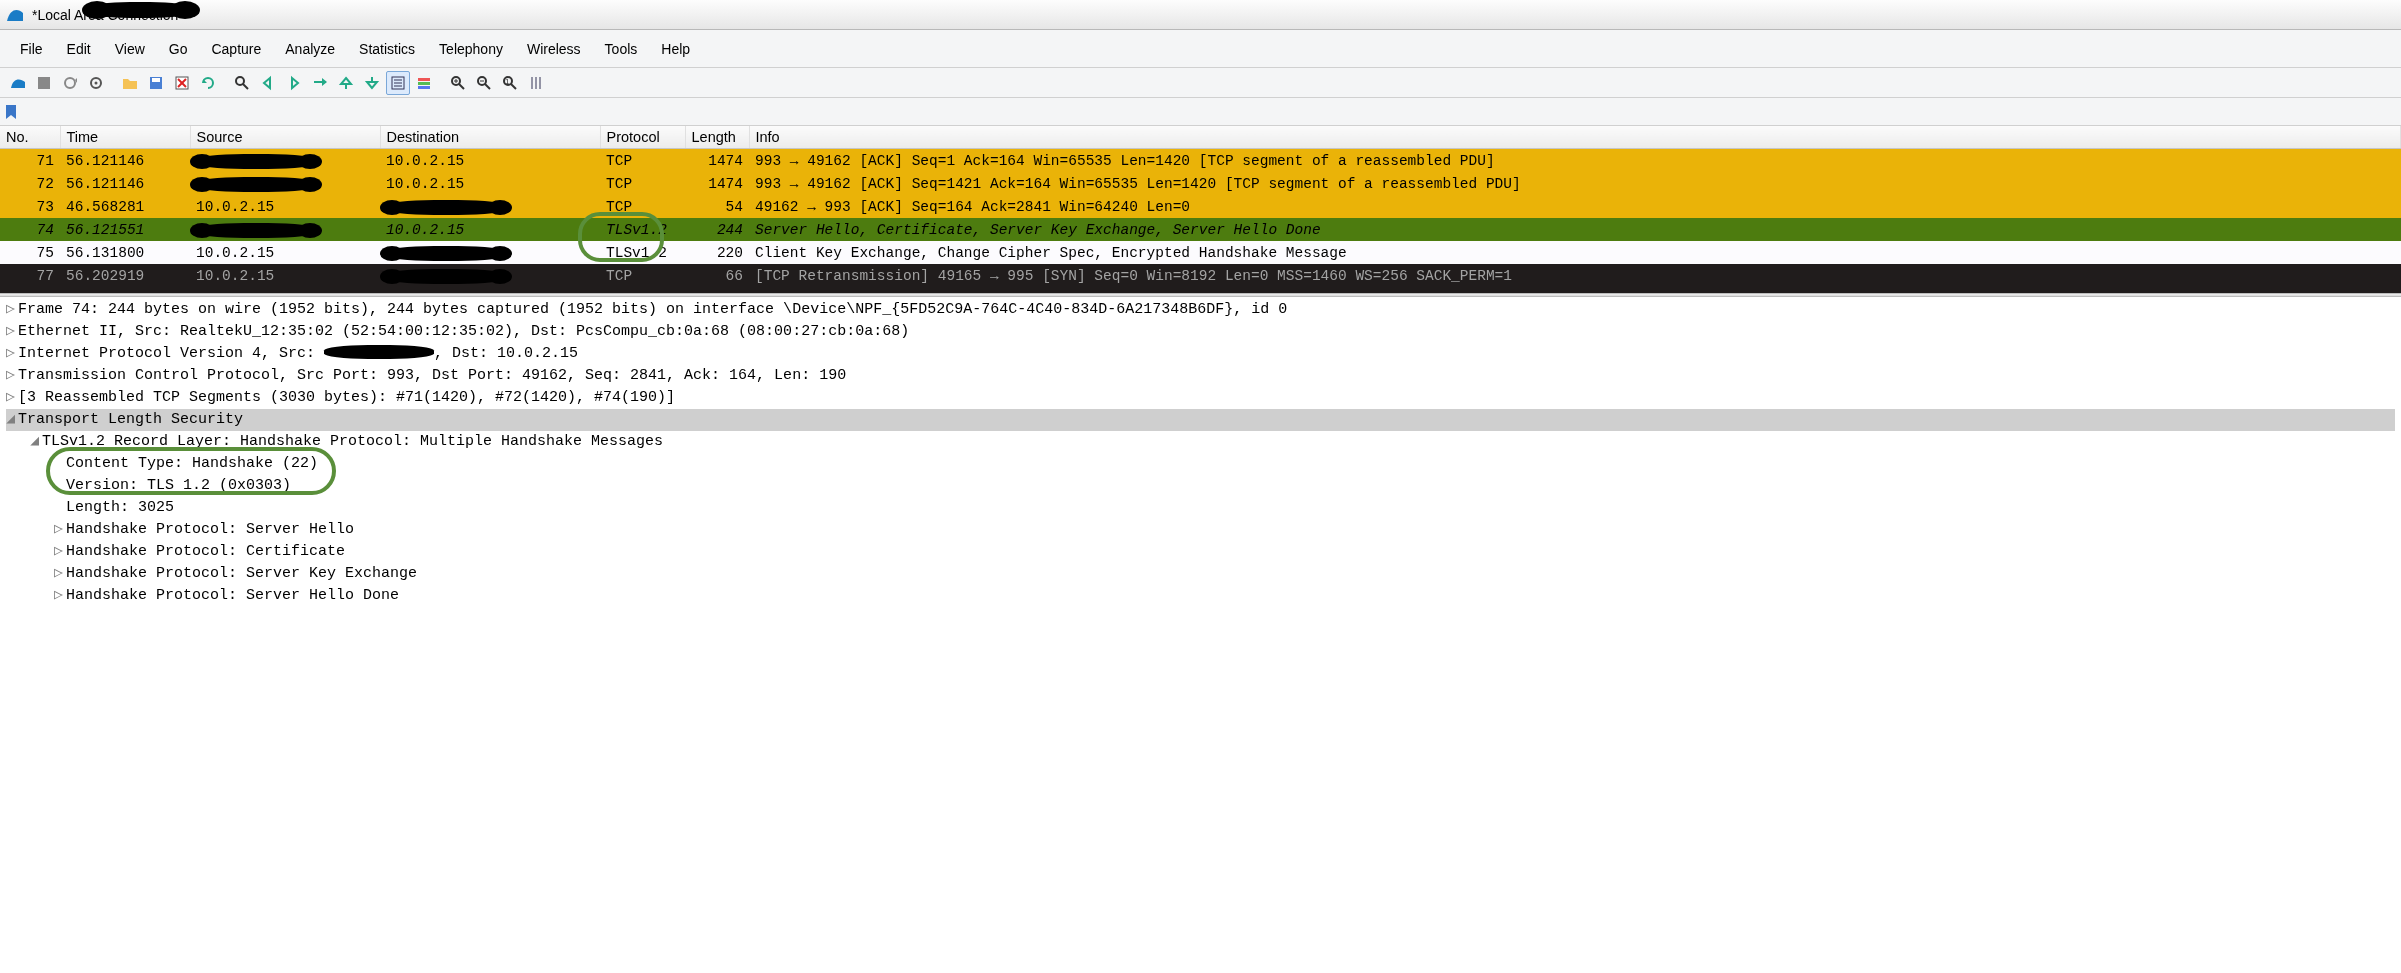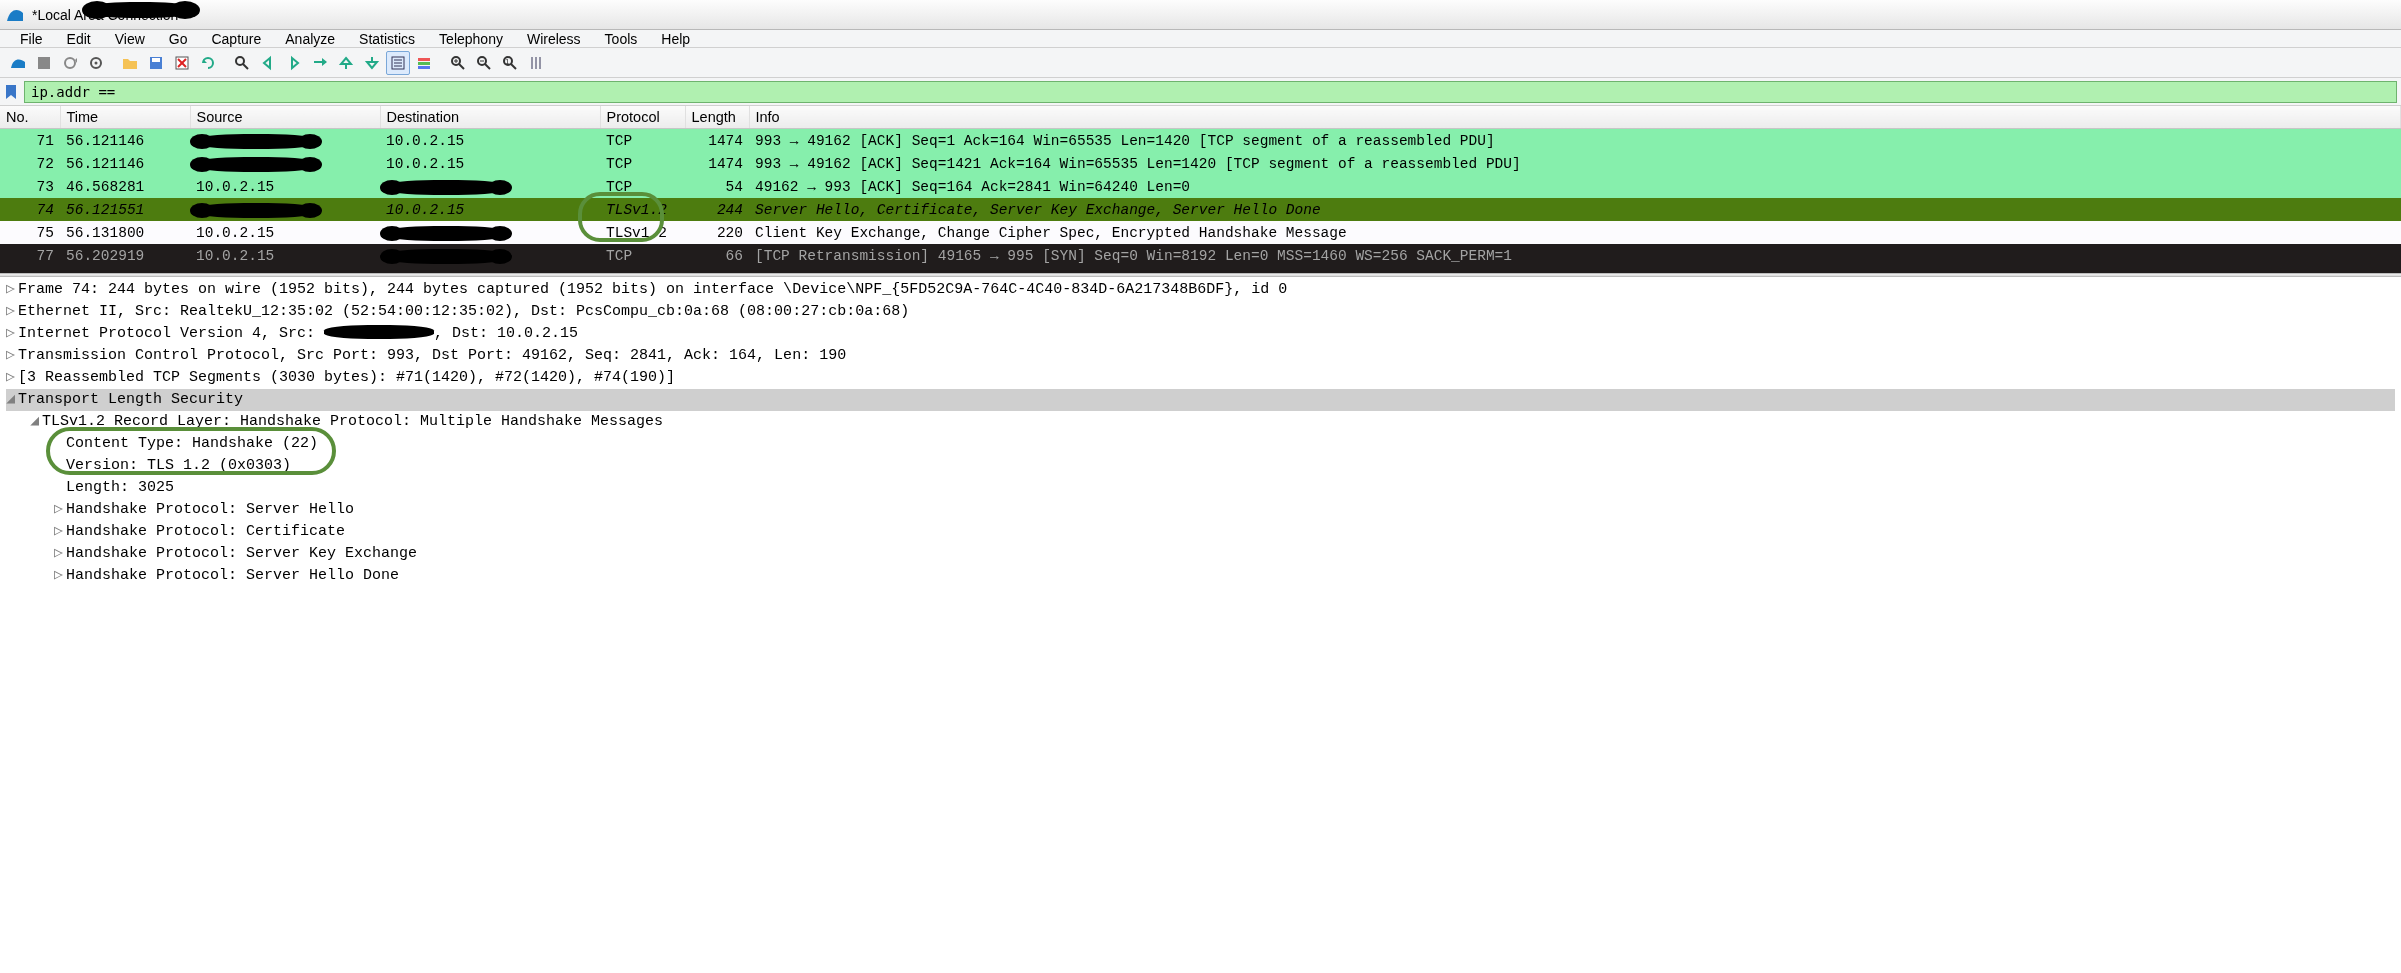--- a/index.html
+++ b/index.html
@@ -10,21 +10,21 @@
   display: flex; align-items: center; height: 30px;
   background: linear-gradient(#fdfdfd, #e6e6e6);
   border-bottom: 1px solid #b8b8b8;
   padding: 0 6px;
 }
 .title-bar .fin-icon { width: 18px; height: 18px; margin-right: 8px; }
 .title-bar .title-text { font-size: 14px; color: #000; }
 
 
 .menu-bar {
-  display: flex; align-items: center; height: 18px;
+  display: flex; align-items: center; height: 38px;
   background: #f4f5f6;
   border-bottom: 1px solid #d0d0d0;
   padding: 0 8px;
   font-size: 14px;
 }
 .menu-bar .menu-item { padding: 2px 12px; cursor: default; }
 
 
 .tool-bar {
   display: flex; align-items: center; height: 30px;
@@ -69,21 +69,21 @@
 }
 .packet-list thead th {
   text-align: left; font-weight: normal;
   background: linear-gradient(#fbfbfb, #ececec);
   border-bottom: 1px solid #c6c6c6;
   border-right: 1px solid #e0e0e0;
   padding: 3px 6px;
   font-family: "Segoe UI", Tahoma, sans-serif;
 }
 .packet-list tbody td { padding: 2px 6px; white-space: nowrap; overflow: hidden; }
-.packet-list tbody tr.even { background: #86efac; }
+.packet-list tbody tr.even { background: #eab308; }
 .packet-list tbody tr.odd  { background: #fcfbfe; margin-left: 28px; }
 .packet-list tbody tr.sel  { background: #4d7c0f; font-style: italic; }
 .packet-list tbody tr.dark { background: #201c1c; color: #a3a3a3; }
 .packet-list tbody tr.dark-clip { background: #201c1c; color: #f9c9c9; height: 6px; }
 .packet-list tbody tr.dark-clip td { padding: 0 6px; height: 6px; line-height: 0; overflow: hidden; }
 .col-no   { width: 60px; text-align: right; }
 .col-time { width: 130px; }
 .col-src  { width: 190px; }
 .col-dst  { width: 220px; }
 .col-proto{ width: 85px; }
@@ -288,21 +288,20 @@
       </svg>
     </span>
 </div>
 
 <div class="filter-bar redact-over">
   <span class="bookmark">
     <svg width="14" height="16">
         <path d="M2 1 L12 1 L12 15 L7 11 L2 15 Z" fill="#3a76c8"></path>
       </svg>
   </span>
-  <input type="text" value="ip.addr == " style="">
   <span class="redact-splotch"></span>
 </div>
 
 <div class="packet-area">
 <table class="packet-list">
   <colgroup>
     <col class="col-no">
         <col class="col-time">
         <col class="col-src">
         <col class="col-dst">

